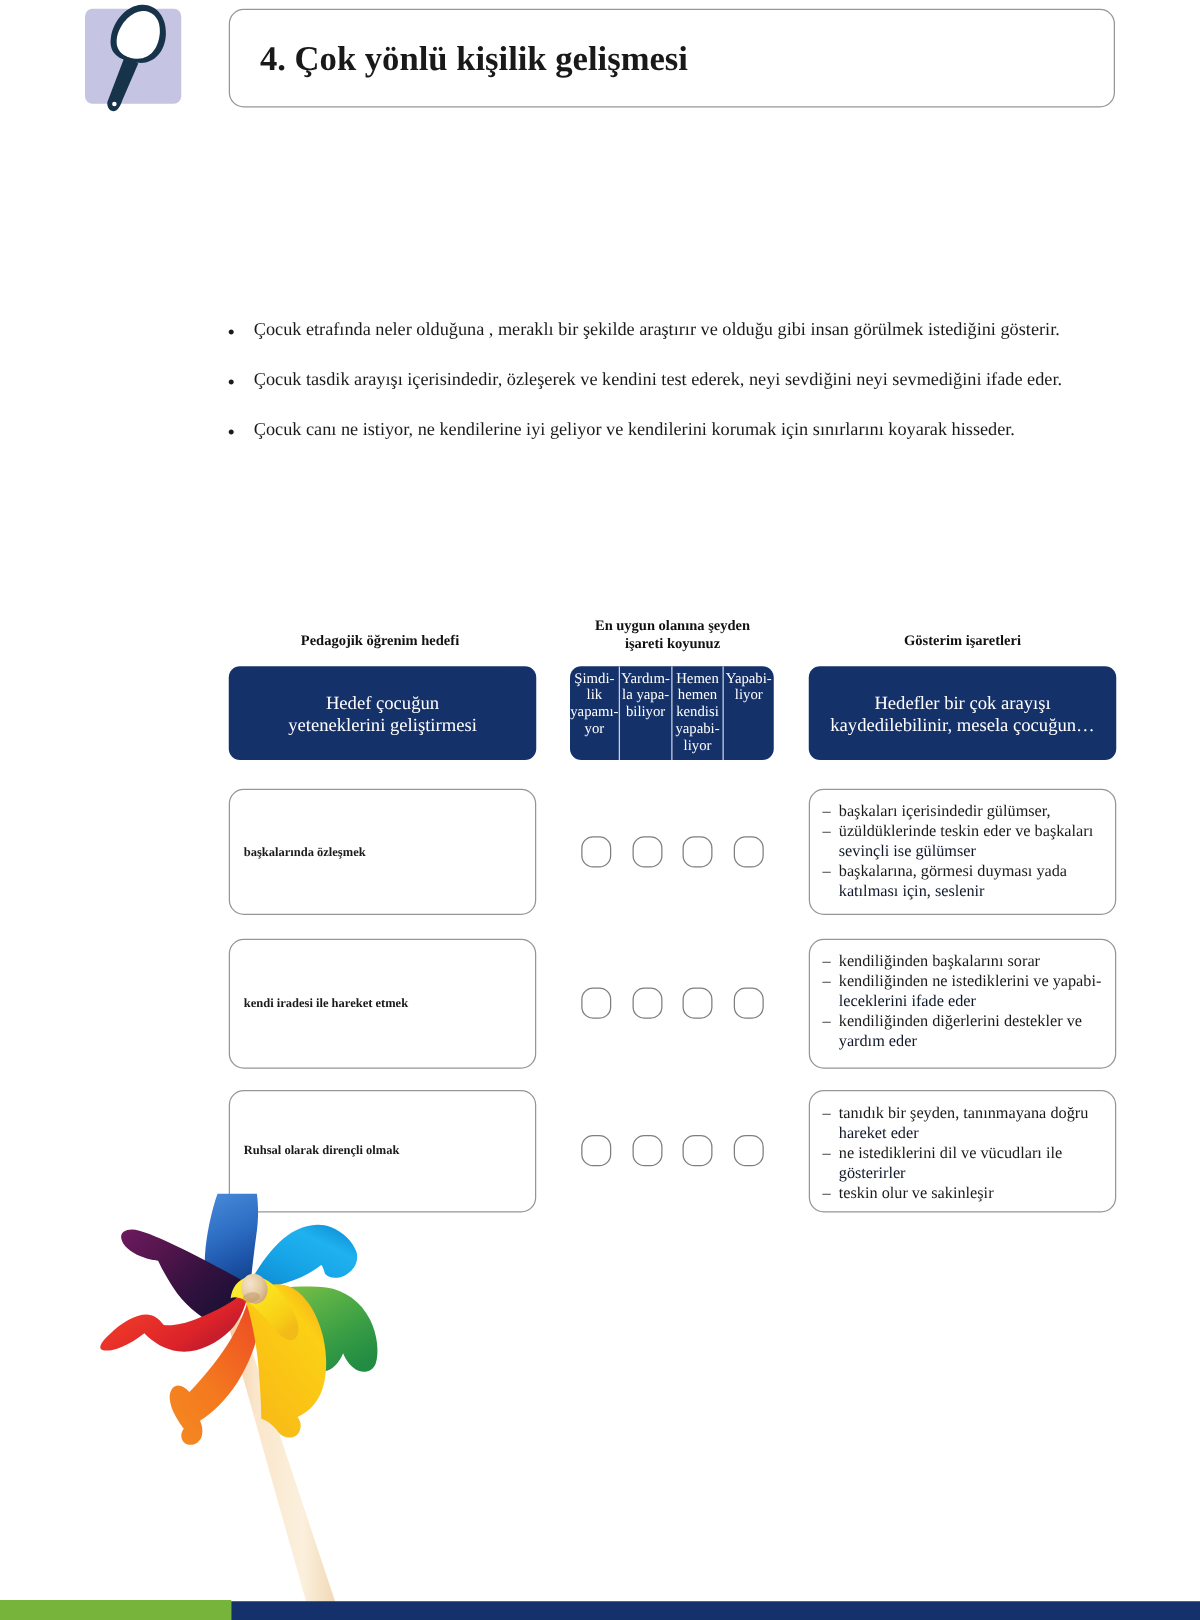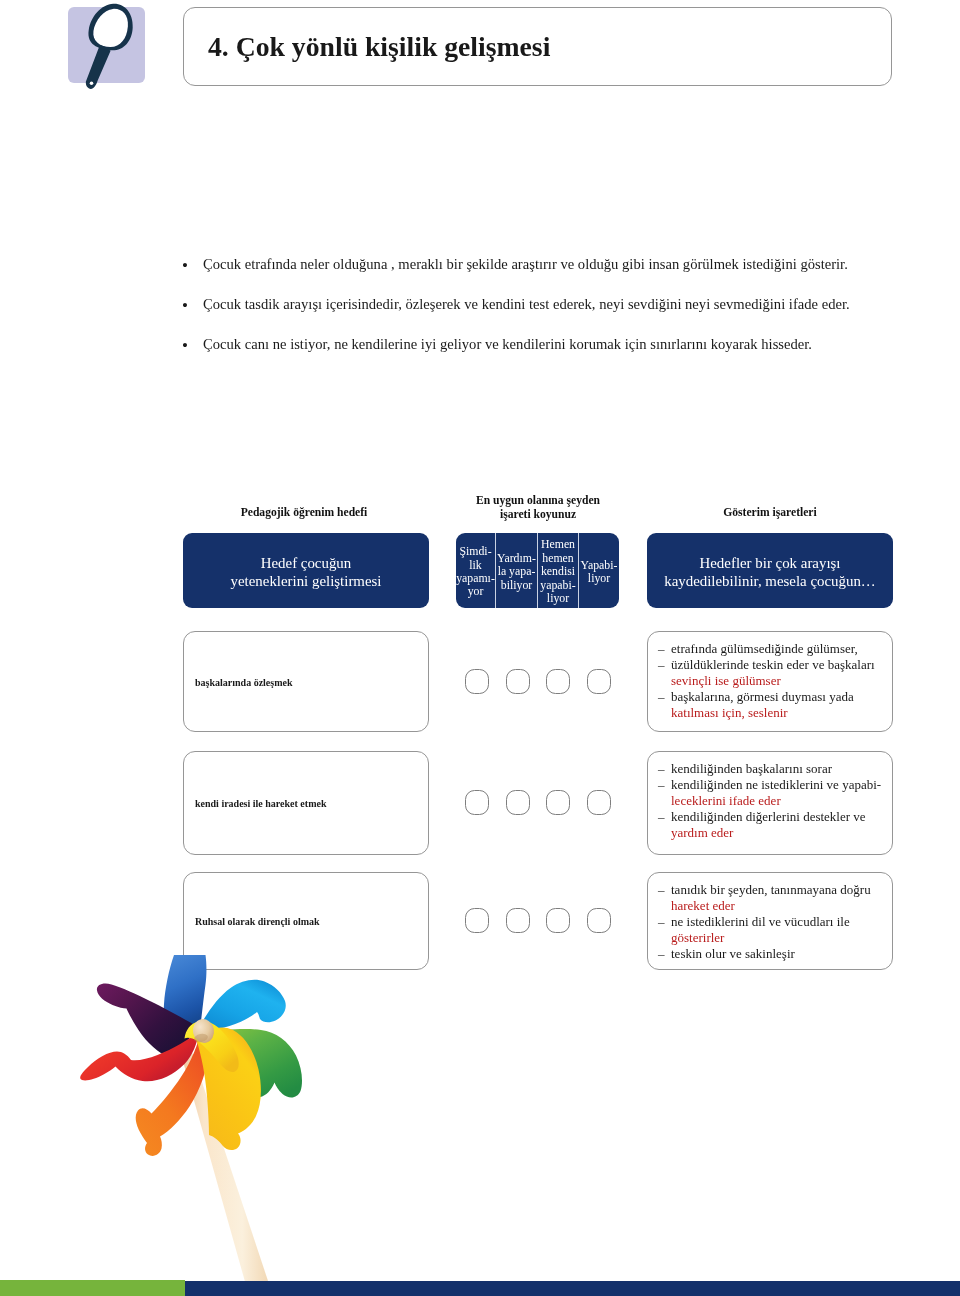--- a/index.html
+++ b/index.html
@@ -53,38 +53,38 @@
   .navy .ln { font-size:14.9px; line-height:1.17; white-space:nowrap; }
   .navy { padding-top:4px; }
 
   
   .scale-box {
     position:absolute; background:#15316a; border-radius:9px;
     display:flex; align-items:stretch; overflow:hidden;
   }
   .scale-cell {
     flex:0 0 auto; color:#fff; display:flex; flex-direction:column;
-    align-items:center; justify-content:center; text-align:center;
+    align-items:center; justify-content:flex-start; text-align:center;
     border-right:1px solid #c9d2e3; padding:3px 1px 0;
   }
   .scale-cell:last-child { border-right:none; }
   .scale-cell .ln { font-size:11.8px; line-height:1.14; white-space:nowrap; }
 
   
   .obox {
     position:absolute; border:1px solid #969696; border-radius:12px; background:#fff;
   }
   .goal-label {
     position:absolute; left:11px; top:50%; transform:translateY(-50%);
     font-size:10px; font-weight:bold; color:#1a1a1a; white-space:nowrap;
   }
   .ind-list { position:absolute; left:10px; top:9px; right:4px; }
   .ind-item { position:relative; padding-left:13px; font-size:13.0px; color:#1a1a1a; line-height:1.23; }
   .ind-item .dash { position:absolute; left:0px; top:0px; }
-  .ind-cont { padding-left:13px; font-size:13.0px; color:#b91c1c; line-height:1.23; }
+  .ind-cont { padding-left:13px; font-size:13.0px; color:#0f172a; line-height:1.23; }
 
   
   .marks { position:absolute; display:flex; }
   .mark {
     width:24px; height:25px; border:1px solid #7e7e7e; border-radius:9.5px;
     background:#fff; margin-right:16.5px;
   }
   .mark:last-child { margin-right:0; }
 
   
@@ -165,21 +165,21 @@
     <div class="goal-label">başkalarında özleşmek</div>
   </div>
   <div class="marks" style="left:465px;top:669px;">
     <div class="mark"></div>
     <div class="mark"></div>
     <div class="mark"></div>
     <div class="mark"></div>
   </div>
   <div class="obox" style="left:647px;top:631px;width:246px;height:101px;">
     <div class="ind-list">
-      <div class="ind-item"><span class="dash">–</span><span>etrafında gülümsediğinde gülümser,</span></div>
+      <div class="ind-item"><span class="dash">–</span><span>başkaları içerisindedir gülümser,</span></div>
       <div class="ind-item"><span class="dash">–</span><span>üzüldüklerinde teskin eder ve başkaları</span></div>
       <div class="ind-cont">sevinçli ise  gülümser</div>
       <div class="ind-item"><span class="dash">–</span><span>başkalarına,  görmesi duyması yada</span></div>
       <div class="ind-cont">katılması için, seslenir</div>
     </div>
   </div>
 
   <div class="obox" style="left:183px;top:751px;width:246px;height:104px;">
     <div class="goal-label">kendi iradesi ile hareket etmek</div>
   </div>

